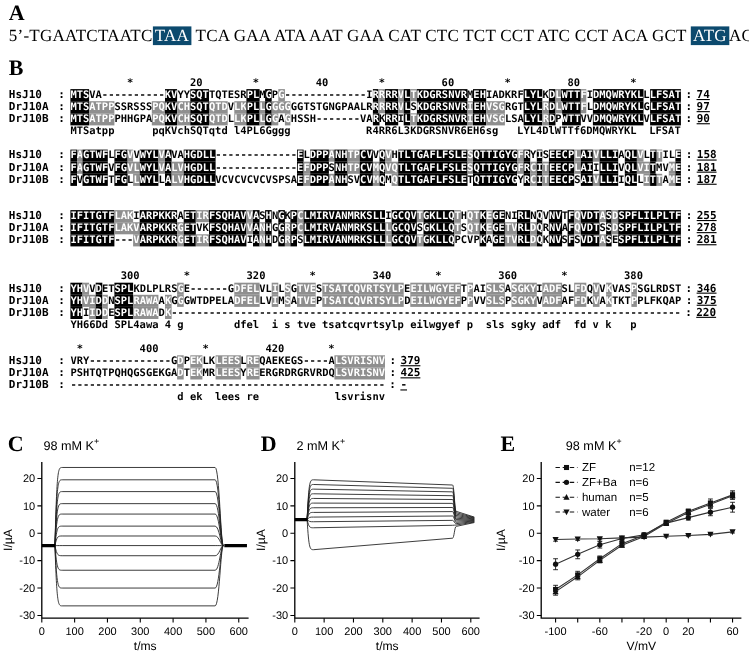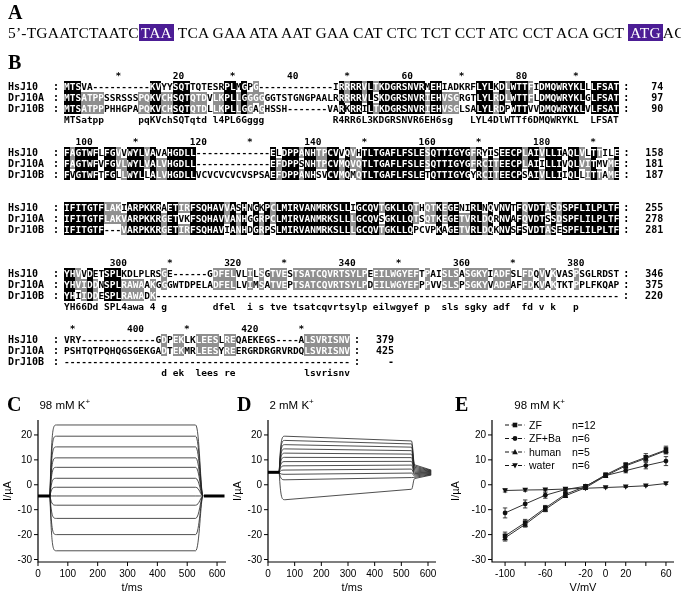--- a/index.html
+++ b/index.html
@@ -1,34 +1,34 @@
 <!DOCTYPE html>
 <html><head>
 <meta charset="utf-8">
 <style>
   html,body{margin:0;padding:0;background:#fff;}
   body{width:681px;height:609px;position:relative;overflow:hidden;font-family:"Liberation Sans",sans-serif;color:#000;}
   .plabel{font:bold 20px/20px "Liberation Serif",serif;}
   
   #panelA{position:absolute;top:2px;left:8px;width:670px;}
   #dnaLine{font:15.5px/20px "Liberation Serif",serif;white-space:pre;margin-top:1px;letter-spacing:0.2px;}
-  #dnaLine .hl{background:#4c1d95;color:#fff;padding:0 2px;}
+  #dnaLine .hl{background:#0c4a6e;color:#fff;padding:0 2px;}
   
   #panelB{position:absolute;top:52px;left:0;width:681px;}
   #panelB .plabel{position:absolute;left:8px;top:0;}
   #alignment{position:absolute;left:8px;top:18px;}
   .aln-block{margin-bottom:11px;}
   .aln-line{display:flex;height:11px;}
   .aln-name{width:40px;font:bold 10px/11px "DejaVu Sans Mono",monospace;}
   .aln-sep{width:16px;text-align:center;font:bold 10px/11px "DejaVu Sans Mono",monospace;}
   .aln-seq{font:bold 9.5px/11px "DejaVu Sans Mono",monospace;white-space:pre;text-align:center;}
   .aln-seq .cb{background:#000;color:#fff;}
   .aln-seq .cg{background:#8f8f8f;color:#fff;}
   .aln-endsep{width:14px;text-align:center;font:bold 10px/11px "DejaVu Sans Mono",monospace;}
-  .aln-num{width:30px;text-align:right;font:bold 10px/11px "DejaVu Sans Mono",monospace;}
+  .aln-num{width:30px;font:bold 10px/11px "DejaVu Sans Mono",monospace;text-decoration:underline;}
   .aln-ruler,.aln-cons{font:bold 9.5px/11px "DejaVu Sans Mono",monospace;white-space:pre;}
   
   #plots{position:absolute;top:394px;left:0;width:681px;height:215px;display:flex;}
   .plot-panel{position:relative;}
   #plotC{width:230px;}#plotD{width:218px;}#plotE{width:233px;}
   .plot-head{height:18px;display:flex;align-items:flex-start;padding-left:7px;}
   .plot-title{font:11.5px/16px "Liberation Sans",sans-serif;margin-left:18px;}
   .plot-title sup{font-size:8px;}
   #plotE .plot-title{margin-left:46px;}
   svg text{font-family:"Liberation Sans",sans-serif;}
@@ -73,25 +73,20 @@
             <div class="aln-endsep">:</div>
             <div class="aln-num">90</div>
           </div>
           <div class="aln-line">
             <div class="aln-name"></div>
             <div class="aln-sep"></div>
             <div class="aln-seq aln-cons">MTSatpp      pqKVchSQTqtd l4PL6Gggg            R4RR6L3KDGRSNVR6EH6sg   LYL4DlWTTf6DMQWRYKL  LFSAT</div>
           </div>
         </div>
         <div class="aln-block">
-          <div class="aln-line">
-            <div class="aln-name"></div>
-            <div class="aln-sep"></div>
-            <div class="aln-seq aln-ruler">  100       *         120       *         140       *         160       *         180       *</div>
-          </div>
           <div class="aln-line">
             <div class="aln-name">HsJ10</div>
             <div class="aln-sep">:</div>
             <div class="aln-seq"><span class="cb">F</span><span class="cg">A</span><span class="cb">GTWF</span><span>L</span><span class="cb">FG</span><span class="cg">V</span><span>V</span><span class="cb">WYL</span><span class="cg">V</span><span class="cb">A</span><span>VA</span><span class="cb">HGDLL</span><span>-------------</span><span class="cb">E</span><span>L</span><span class="cb">DPP</span><span class="cg">A</span><span class="cb">NH</span><span class="cg">TP</span><span class="cb">CV</span><span>V</span><span class="cb">Q</span><span class="cg">V</span><span>H</span><span class="cb">TLTGAFLFSLE</span><span class="cg">S</span><span class="cb">QTTIGYG</span><span class="cg">F</span><span class="cb">R</span><span>Y</span><span class="cb">I</span><span>S</span><span class="cb">EECP</span><span class="cg">L</span><span class="cb">AI</span><span class="cg">V</span><span class="cb">LLI</span><span>A</span><span class="cb">QL</span><span class="cg">V</span><span>L</span><span class="cb">T</span><span class="cg">T</span><span>IL</span><span class="cb">E</span></div>
             <div class="aln-endsep">:</div>
             <div class="aln-num">158</div>
           </div>
           <div class="aln-line">
             <div class="aln-name">DrJ10A</div>
             <div class="aln-sep">:</div>

